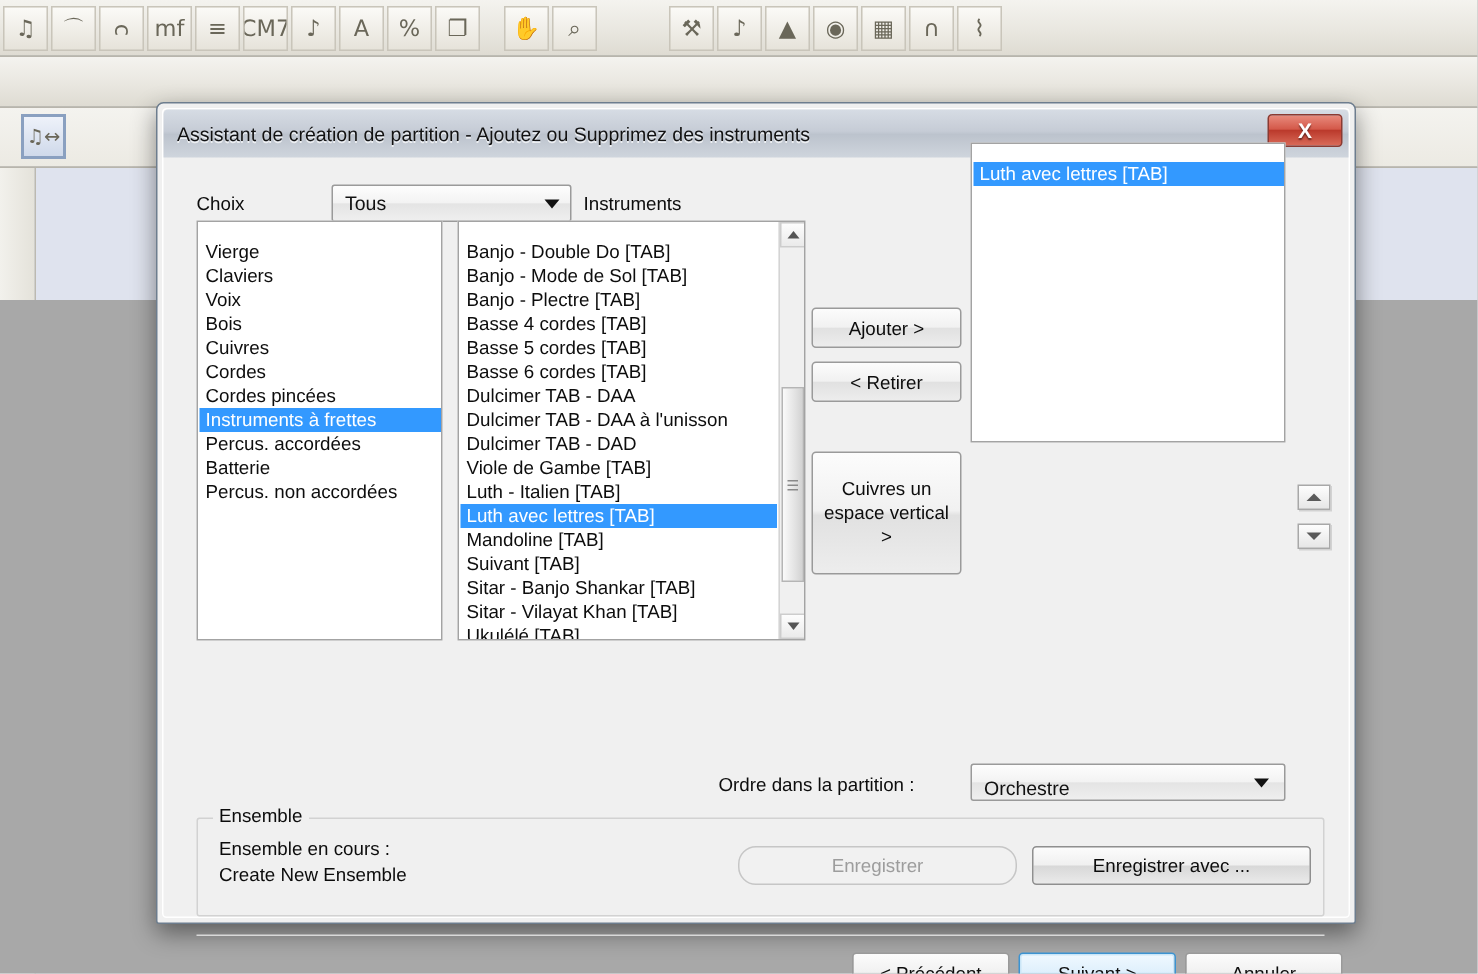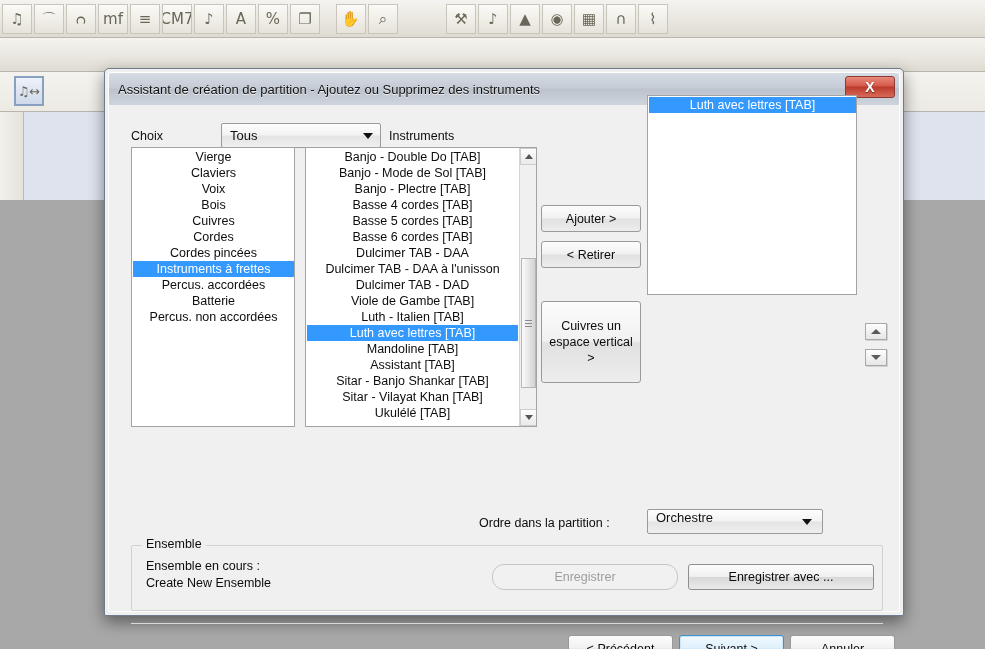--- a/index.html
+++ b/index.html
@@ -119,21 +119,21 @@
   .listbox {
     position:absolute; background:#fff; border:1px solid #a3a3a3;
     overflow:hidden;
   }
   #category-list { left:22px; top:42px; width:164px; height:280px; }
   #instrument-list { left:196px; top:42px; width:232px; height:280px; }
   #selected-list   { left:538px; top:-10px; width:210px; height:200px; }
 
   .li { font-size:12.5px; color:#0d0d0d; padding:0 4px; height:16px; line-height:16px; white-space:nowrap; }
   .li.sel { background:#3399ff; color:#fff; }
-  .list-inner { padding:1px 0 0 1px;text-align:center; }
+  .list-inner { padding:12px 0 0 1px; }
 
   
   #instrument-scroll {
     position:absolute; right:0; top:0; width:17px; height:100%;
     background:#f0f0f0; border-left:1px solid #d4d4d4;
   }
   .sb-arrow {
     position:absolute; left:0; width:17px; height:17px;
     background: linear-gradient(180deg,#fdfdfd,#eaeaea);
     border:1px solid #cdcdcd;
@@ -178,24 +178,24 @@
     box-shadow: 1px 1px 0 rgba(0,0,0,0.12);
   }
   #mini-up { top:218px; }
   #mini-down { top:244px; }
   .mini-arrow .tu { width:0;height:0;border-left:5px solid transparent;border-right:5px solid transparent;border-bottom:5px solid #5a5a5a; }
   .mini-arrow .td { width:0;height:0;border-left:5px solid transparent;border-right:5px solid transparent;border-top:5px solid #5a5a5a; }
 
   
   #ordre-label { position:absolute; left:370px; top:411px; }
   #ordre-combo {
-    position:absolute; left:538px; top:404px; width:176px; height:25px;
+    position:absolute; left:538px; top:404px; width:210px; height:25px;
     border:1px solid #9a9a9a; border-radius:2px;
     background: linear-gradient(180deg,#fdfdfd 0%, #f3f3f3 48%, #e4e4e4 52%, #efefef 100%);
-    display:flex; align-items:flex-start;
+    display:flex; align-items:flex-end;
   }
   #ordre-combo .val { font-size:13px; color:#111; margin-left:8px; }
   #ordre-combo .caret {
     position:absolute; right:10px; top:50%; transform:translateY(-50%);
     width:0;height:0;border-left:5px solid transparent;border-right:5px solid transparent;
     border-top:6px solid #111;
   }
 
   
   #ensemble-group {
@@ -333,21 +333,21 @@
             <div class="li">Basse 4 cordes [TAB]</div>
             <div class="li">Basse 5 cordes [TAB]</div>
             <div class="li">Basse 6 cordes [TAB]</div>
             <div class="li">Dulcimer TAB - DAA</div>
             <div class="li">Dulcimer TAB - DAA à l'unisson</div>
             <div class="li">Dulcimer TAB - DAD</div>
             <div class="li">Viole de Gambe [TAB]</div>
             <div class="li">Luth - Italien [TAB]</div>
             <div class="li sel">Luth avec lettres [TAB]</div>
             <div class="li">Mandoline [TAB]</div>
-            <div class="li">Assistant [TAB]</div>
+            <div class="li">Suivant [TAB]</div>
             <div class="li">Sitar - Banjo Shankar [TAB]</div>
             <div class="li">Sitar - Vilayat Khan [TAB]</div>
             <div class="li">Ukulélé [TAB]</div>
           </div>
         <div id="instrument-scroll">
           <div class="sb-arrow" id="sb-up">
               <span class="tri-up"></span>
             </div>
           <div id="sb-thumb">
               <span class="grip"></span>

